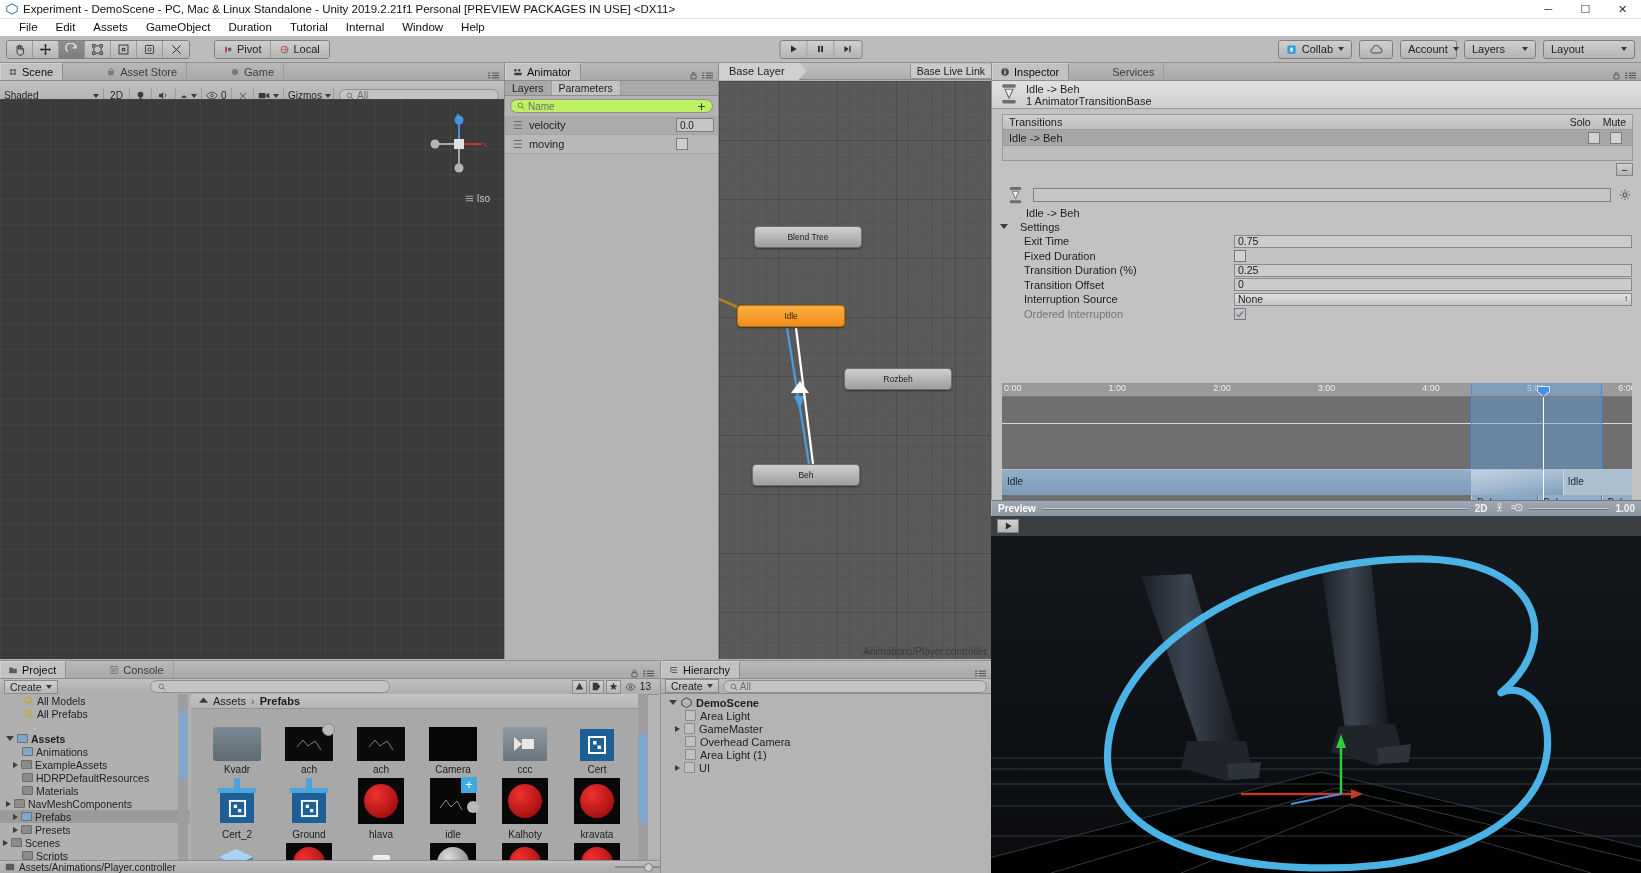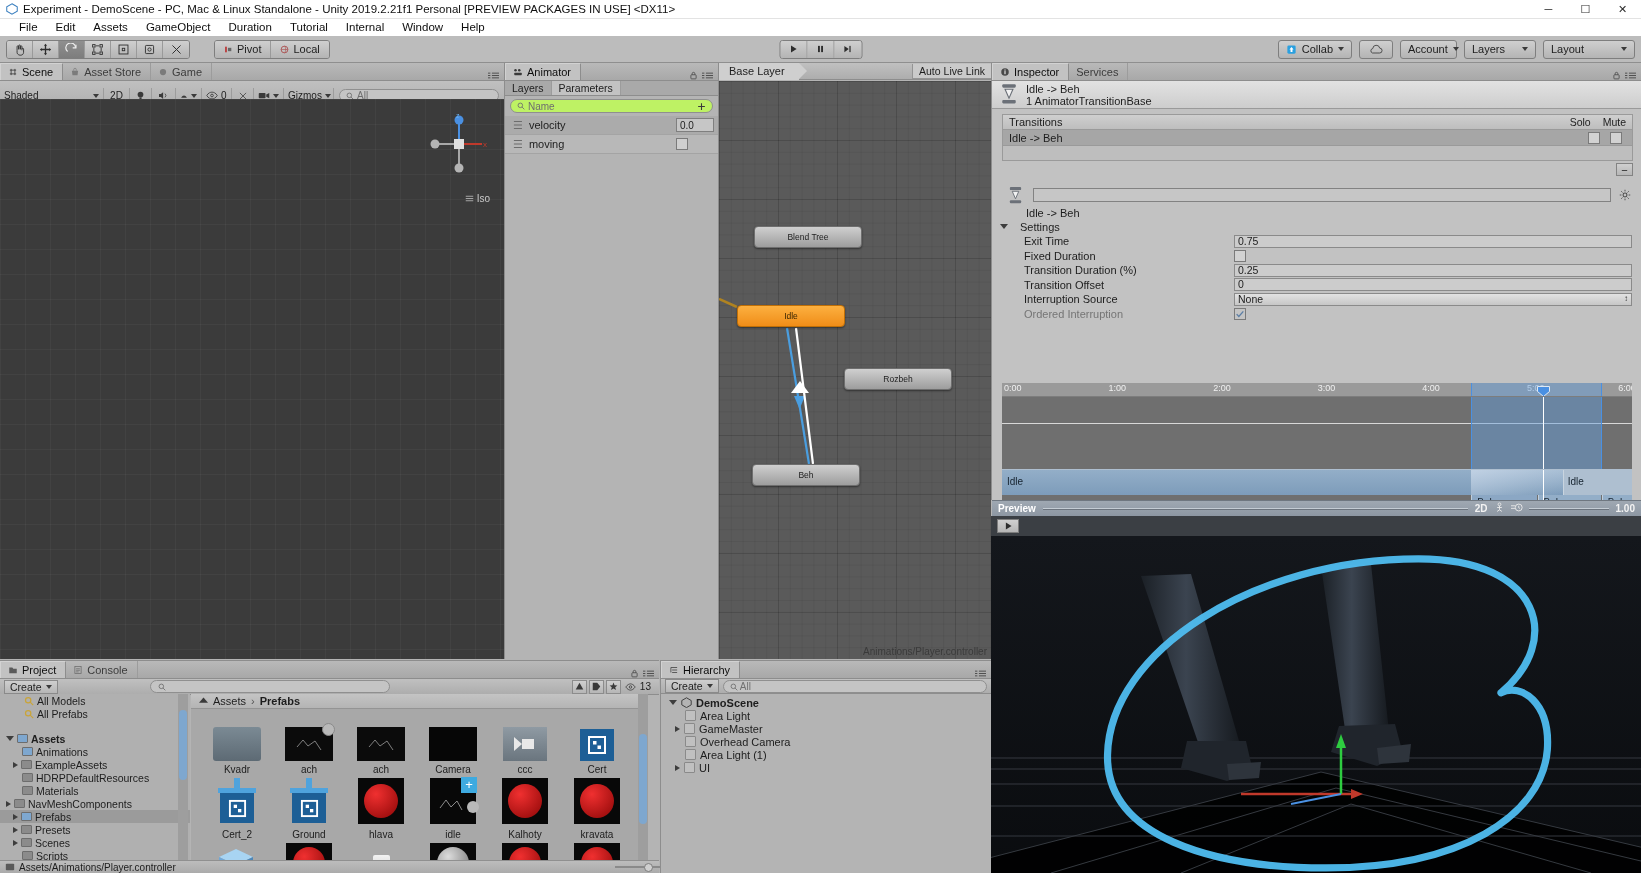--- a/index.html
+++ b/index.html
@@ -31,21 +31,21 @@
   .plbtn { width:27px;height:17px; display:flex;align-items:center;justify-content:center; background:linear-gradient(#cfcfcf,#b4b4b4); border-right:1px solid #9a9a9a;}
   .plbtn:last-child{border-right:none;}
   .rightgroup { margin-left:auto; display:flex; align-items:center; gap:7px; }
   .ubtn { height:19px; border:1px solid #7e7e7e; border-radius:3px; background:linear-gradient(#cfcfcf,#b4b4b4); display:flex;align-items:center; padding:0 7px; gap:5px; font-size:11px;}
   .caret { width:0;height:0;border-left:3px solid transparent;border-right:3px solid transparent;border-top:4px solid #3a3a3a; }
 
   
   #main { position:relative; width:1641px; height:810px; background:#b4b4b4; }
 
   .panel { position:absolute; background:#b4b4b4; }
-  .tabstrip { height:18px; background:linear-gradient(#b9b9b9,#a8a8a8); display:flex; align-items:flex-end; border-bottom:1px solid #8d8d8d; position:relative;}
+  .tabstrip { height:18px; background:linear-gradient(#b9b9b9,#a8a8a8); display:flex; align-items:flex-end; border-bottom:1px solid #8d8d8d; position:relative;gap:36px;}
   .tab { height:17px; padding:0 9px 0 7px; display:flex;align-items:center; gap:4px; font-size:11px; color:#3c3c3c; border-right:1px solid #9c9c9c;}
   .tab.active { background:#c2c2c2; color:#0d0d0d; border-top:1px solid #d2d2d2; border-left:1px solid #d2d2d2; border-right:1px solid #8d8d8d;}
   .tab svg{width:10px;height:10px;}
   .tabmenu { margin-left:auto; display:flex; align-items:center; gap:4px; padding-right:5px; }
 
   
   #scenePanel { left:0; top:0; width:504px; height:596px; }
   #sceneToolbar { height:30px; background:linear-gradient(#c0c0c0,#adadad); display:flex; align-items:center; gap:0; border-bottom:1px solid #8d8d8d; font-size:10px;}
   .stbtn { height:15px; display:flex;align-items:center; padding:0 4px; gap:3px; border-right:1px solid #9c9c9c; }
   #sceneView { position:absolute; top:36px; left:0; right:0; bottom:0; background:#3b3b3b; overflow:hidden;}
@@ -449,21 +449,21 @@
     <div class="paramrow alt">
       <span style="color:#6d6d6d;margin-right:6px">☰</span>
       <span>moving</span>
       <span class="pcheck"></span>
     </div>
   </div>
 
   <div class="panel" id="animGraphPanel">
     <div class="graphbar">
       <div class="breadcrumb">Base Layer</div>
-      <div class="autolive">Auto Live Link</div>
+      <div class="autolive">Base Live Link</div>
     </div>
     <div id="graphCanvas">
       <div class="graph-grid"></div>
       <svg style="position:absolute;inset:0;width:100%;height:100%;">
         <line x1="0" y1="218" x2="18" y2="226" stroke="#b08320" stroke-width="2.5"></line>
         <line x1="68" y1="247" x2="90" y2="383" stroke="#4a9ee0" stroke-width="2.2"></line>
         <polygon points="75,155 86,155 80.5,168" fill="#4a9ee0" transform="translate(0,160)"></polygon>
         <line x1="77" y1="247" x2="94" y2="383" stroke="#ffffff" stroke-width="2.2"></line>
         <polygon points="81,300 90,312 72,312" fill="#ffffff"></polygon>
       </svg>
@@ -823,21 +823,21 @@
       <div class="tree-row sel" style="padding-left:13px;">
         <span class="tri"></span>
         <span class="folder blue"></span>
         <span>Prefabs</span>
       </div>
       <div class="tree-row" style="padding-left:13px;">
         <span class="tri"></span>
         <span class="folder"></span>
         <span>Presets</span>
       </div>
-      <div class="tree-row" style="padding-left:13px;text-align:center;">
+      <div class="tree-row" style="padding-left:3px;text-align:center;">
         <span class="tri"></span>
         <span class="folder"></span>
         <span>Scenes</span>
       </div>
       <div class="tree-row" style="padding-left:22px;">
         <span class="folder"></span>
         <span>Scripts</span>
       </div>
 
       <div class="vscroll" style="right:2px;">

